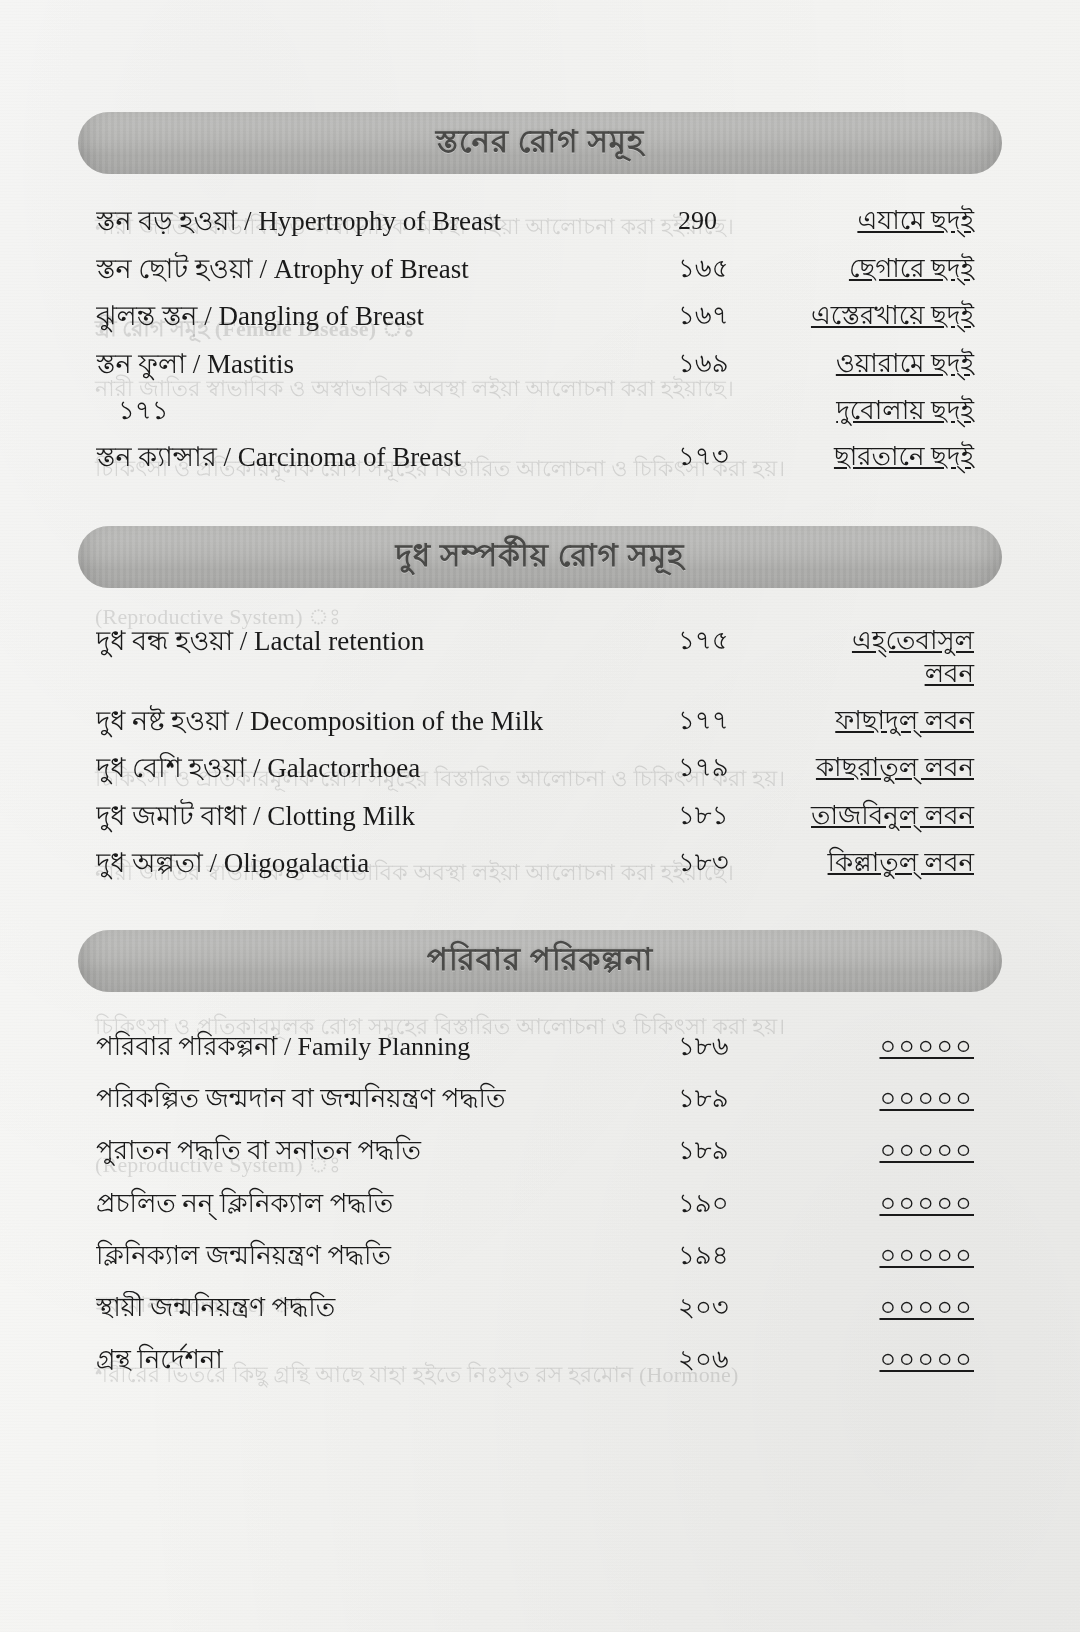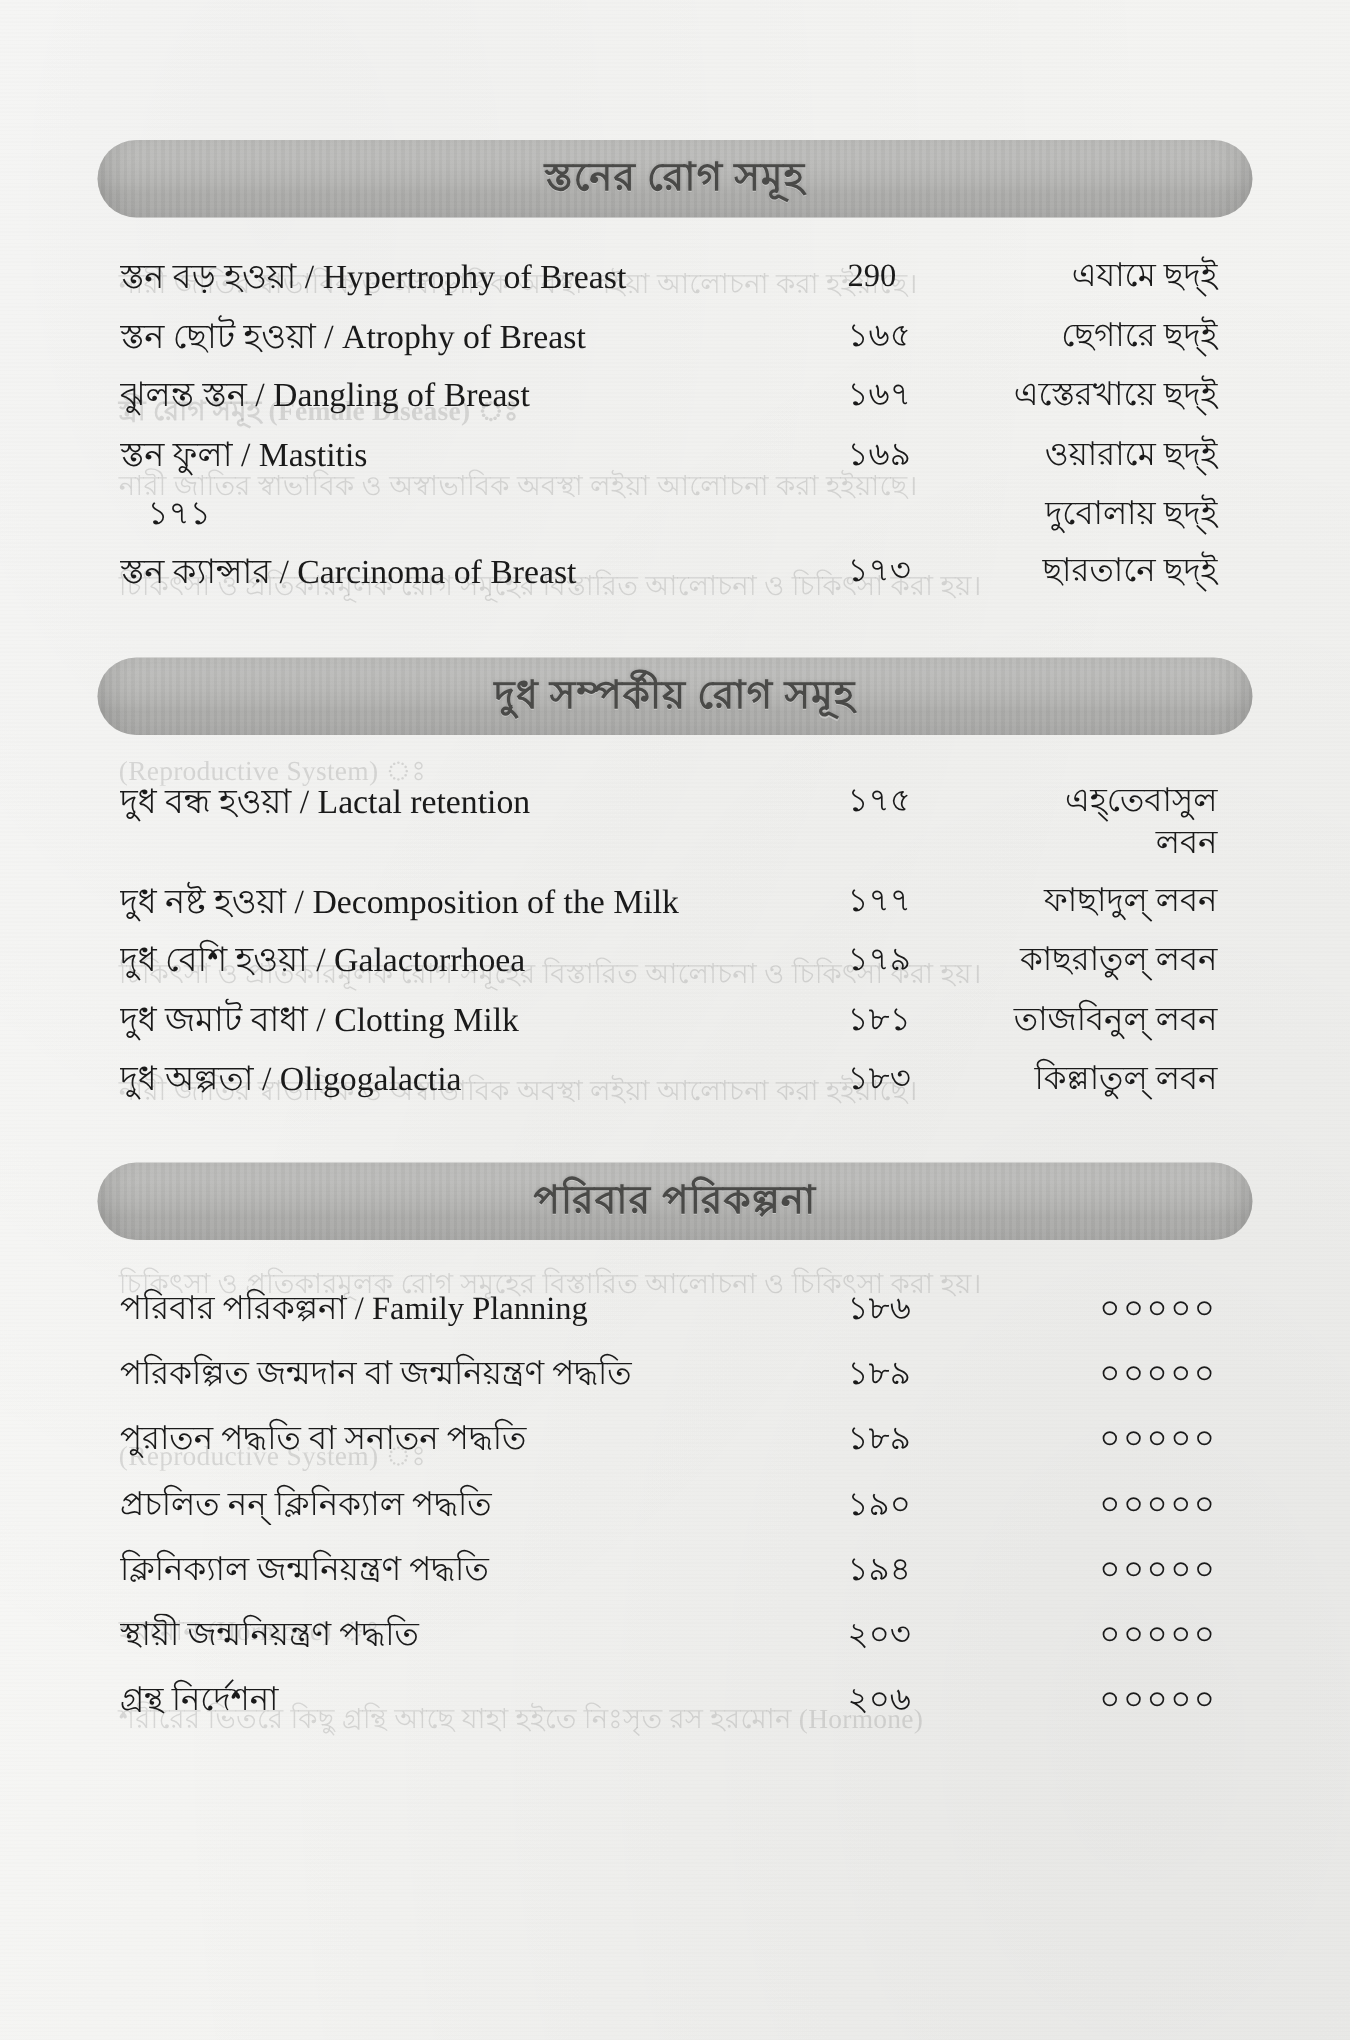--- a/index.html
+++ b/index.html
@@ -104,20 +104,21 @@
     flex: 0 0 130px;
     text-align: left;
     padding-left: 22px;
     font-size: 26px;
   }
   .row .arabic {
     flex: 1 1 auto;
     text-align: right;
     padding-right: 10px;
     font-size: 26px;
+    text-decoration: underline;
   }
   .dots {
     letter-spacing: 2px;
     font-size: 24px;
   }
 
   .sec2 .row .title { flex-basis: 560px; }
   .sec3 .row { margin-bottom: 19px; font-size: 26px; }
   .sec3 .row .title { flex-basis: 560px; }
 

